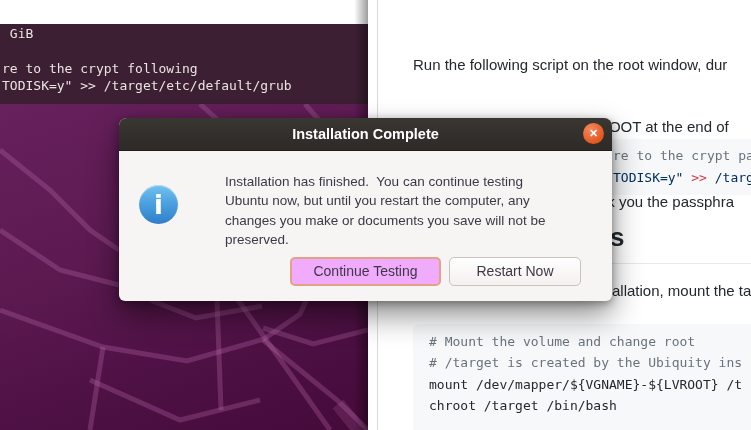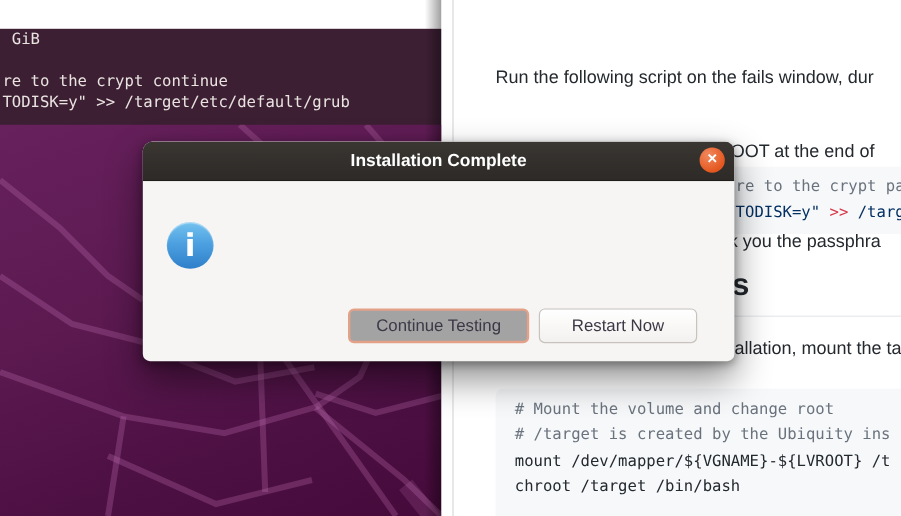--- a/index.html
+++ b/index.html
@@ -50,37 +50,37 @@
   .close-btn{position:absolute;right:8px;top:5px;width:21px;height:21px;border-radius:50%;
     background:radial-gradient(circle at 35% 30%,#f08255 10%,#e4571f 70%);
     color:#fff;font-size:11px;font-weight:bold;text-align:center;line-height:21px;cursor:pointer;}
   .info-icon{position:absolute;left:20px;top:67px;width:39px;height:39px;border-radius:50%;
     background:linear-gradient(#74c2ef 0%,#4da1e0 45%,#2f7fca 100%);
     box-shadow:inset 0 1px 1px rgba(255,255,255,.5);
     color:#fff;font-weight:bold;font-size:26px;text-align:center;line-height:41px;
     font-family:"DejaVu Sans",sans-serif;}
   .dbody{position:absolute;left:106px;top:54px;color:#3d3846;font-size:13.5px;}
   .dline{line-height:19.4px;white-space:pre;}
-  .btn{position:absolute;top:139px;height:29px;box-sizing:border-box;background:#a3a3a3;
+  .btn{position:absolute;top:139px;height:29px;box-sizing:border-box;background:#f0abfc;
     border-radius:5px;font-size:14px;color:#3d3846;text-align:center;line-height:27px;
     font-family:"Liberation Sans",sans-serif;padding:0;cursor:pointer;}
   .btn-continue{left:171px;width:151px;border:2px solid #e3a188;line-height:25px;}
   .btn-restart{left:330px;width:132px;border:1px solid #c9c3be;
     background:linear-gradient(#ffffff,#f3f1ef);}
 </style>
 </head>
 <body>
 
 <div class="screen">
 
   <div class="left-pane">
     <div class="terminal">
       <div class="tline"> GiB</div>
       <div class="tline"></div>
-      <div class="tline">re to the crypt continue</div>
+      <div class="tline">re to the crypt following</div>
       <div class="tline">TODISK=y" &gt;&gt; /target/etc/default/grub</div>
     </div>
     <div class="desktop">
       <svg width="368" height="326" viewBox="0 0 368 326">
         <g fill="none" stroke="rgba(190,110,176,0.30)" stroke-width="5">
           <path d="M0,206 L103,243 L187,257 L264,235 L300,210 L338,126"></path>
           <path d="M217,196 L221,306"></path>
           <path d="M238,196 L330,326"></path>
           <path d="M263,224 L313,240 L368,226"></path>
           <path d="M150,196 L196,214 L262,202"></path>
@@ -95,21 +95,21 @@
         <path d="M338,300 L364,332" fill="none" stroke="rgba(190,110,176,0.20)" stroke-width="14"></path>
       </svg>
     </div>
     <div class="edge-shade"></div>
   </div>
 
   <div class="page">
     <div class="page-border"></div>
 
     <div class="ptext p1">
-      <div>Run the following script on the fails window, dur</div>
+      <div>Run the following script on the root window, dur</div>
       <div>fails at the end of installation.</div>
     </div>
 
     <div class="ptext p2">
       <div>C A U T I O N : DO NOT REBOOT at the end of</div>
       <div>reboot at here, system will ask you the passphra</div>
     </div>
 
     <div class="codeblock code1"></div>
     <div class="code1-text">
@@ -130,17 +130,23 @@
       <div class="cline">chroot /target /bin/bash</div>
     </div>
   </div>
 
   <div class="dialog">
     <div class="titlebar">
       <div class="title">Installation Complete</div>
       <div class="close-btn">✕</div>
     </div>
     <div class="info-icon">i</div>
+    <div class="dbody">
+      <div class="dline">Installation has finished.  You can continue testing</div>
+      <div class="dline">Ubuntu now, but until you restart the computer, any</div>
+      <div class="dline">changes you make or documents you save will not be</div>
+      <div class="dline">preserved.</div>
+    </div>
     <button class="btn btn-continue">Continue Testing</button>
     <button class="btn btn-restart">Restart Now</button>
   </div>
 
 </div>
 
 </body></html>

